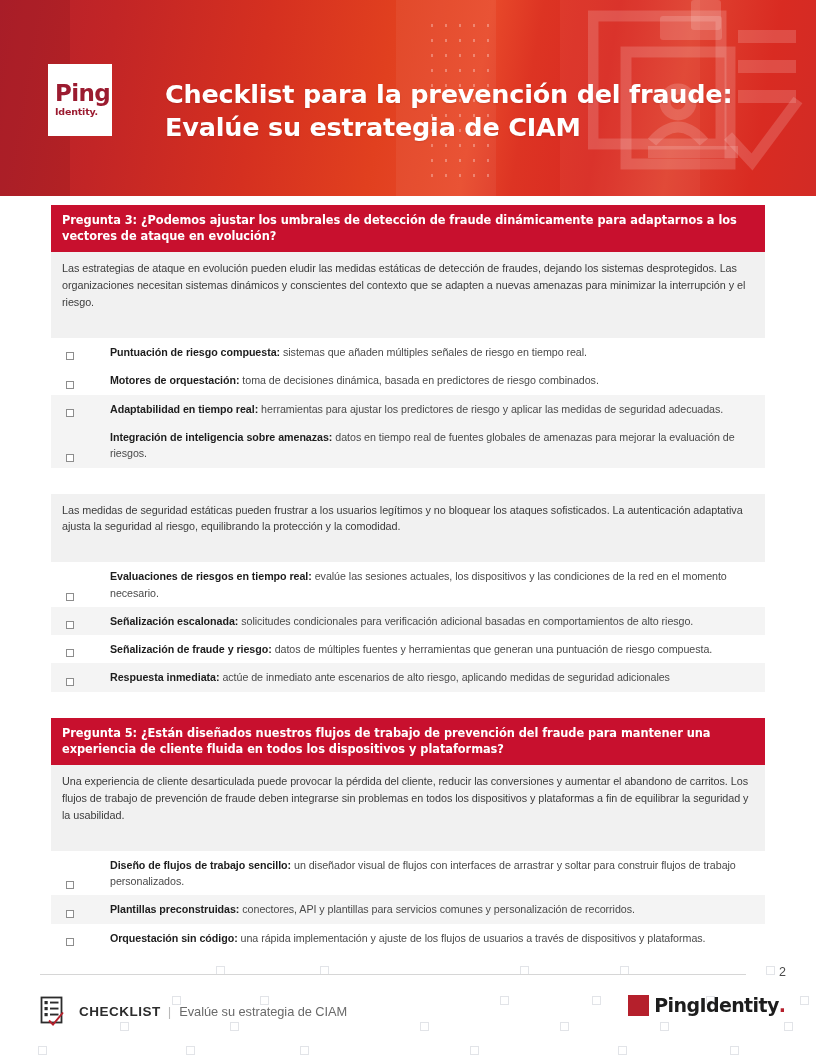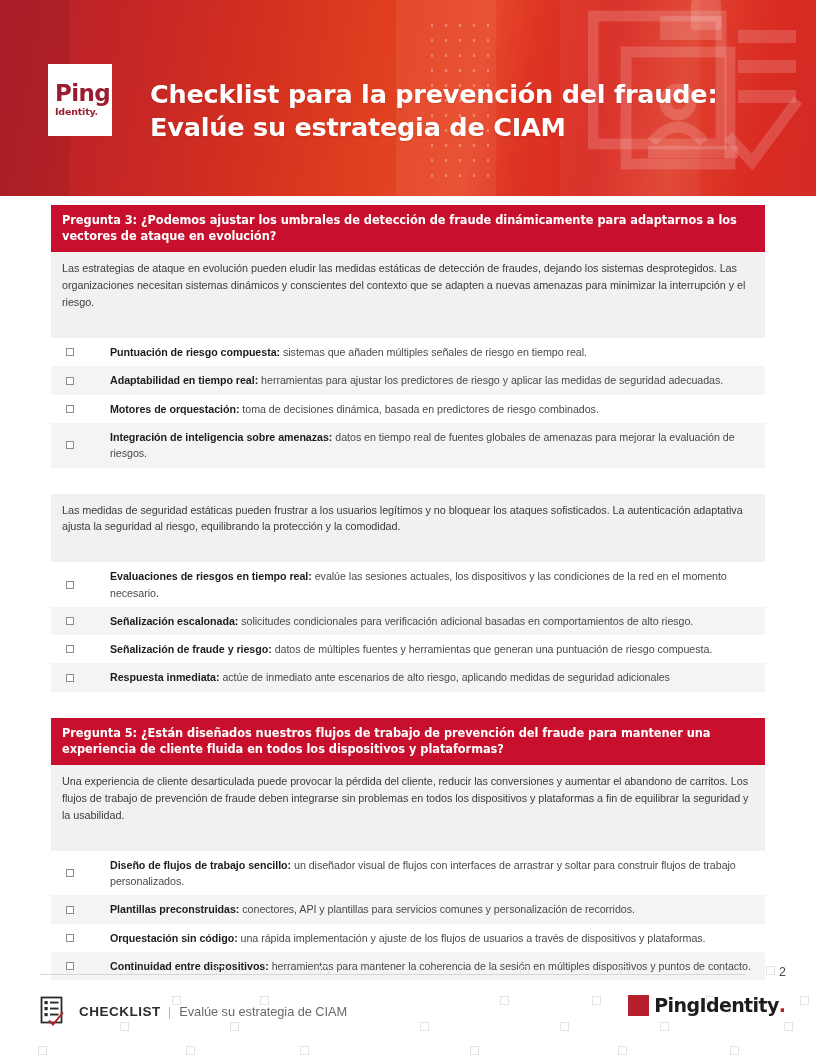--- a/index.html
+++ b/index.html
@@ -91,21 +91,21 @@
     font-family: "DejaVu Sans", sans-serif;
     font-weight: 700;
     font-size: 9.5px;
     color: #9b1b30;
     letter-spacing: -0.2px;
     margin-top: 1px;
   }
 
   .hdr-title {
     position: absolute;
-    left: 150px; top: 78px;
+    left: 165px; top: 78px;
     color: #ffffff;
     font-family: "DejaVu Sans", sans-serif;
     font-weight: 700;
     font-size: 25.5px;
     line-height: 1.30;
     letter-spacing: -0.2px;
     text-shadow: 0 1px 2px rgba(0,0,0,0.10);
   }
 
   
@@ -136,21 +136,21 @@
     font-size: 10.8px;
     line-height: 1.57;
     padding: 8px 11px 27px 11px;
     letter-spacing: -0.05px;
   }
 
   .q-items { width: 100%; }
 
   .q-item {
     display: flex;
-    align-items: center;
+    align-items: flex-end;
     min-height: 26px;
     padding: 6px 11px 6px 11px;
     background: #ffffff;
   }
   .q-item.alt { background: #f4f4f4; }
 
   .chk {
     flex: 0 0 auto;
     width: 8px; height: 8px;
     border: 1px solid #8d8d8d;
@@ -308,27 +308,27 @@
   <div class="content">
 
     <section class="qblock first">
       <div class="q-banner">Pregunta 3: ¿Podemos ajustar los umbrales de detección de fraude dinámicamente para adaptarnos a los vectores de ataque en evolución?</div>
       <p class="q-intro">Las estrategias de ataque en evolución pueden eludir las medidas estáticas de detección de fraudes, dejando los sistemas desprotegidos. Las organizaciones necesitan sistemas dinámicos y conscientes del contexto que se adapten a nuevas amenazas para minimizar la interrupción y el riesgo.</p>
       <div class="q-items">
         <div class="q-item">
           <span class="chk"></span>
           <span class="item-text"><b>Puntuación de riesgo compuesta:</b><span> sistemas que añaden múltiples señales de riesgo en tiempo real.</span></span>
         </div>
+        <div class="q-item">
+          <span class="chk"></span>
+          <span class="item-text"><b>Motores de orquestación:</b><span> toma de decisiones dinámica, basada en predictores de riesgo combinados.</span></span>
+        </div>
         <div class="q-item alt">
           <span class="chk"></span>
           <span class="item-text"><b>Adaptabilidad en tiempo real:</b><span> herramientas para ajustar los predictores de riesgo y aplicar las medidas de seguridad adecuadas.</span></span>
-        </div>
-        <div class="q-item">
-          <span class="chk"></span>
-          <span class="item-text"><b>Motores de orquestación:</b><span> toma de decisiones dinámica, basada en predictores de riesgo combinados.</span></span>
         </div>
         <div class="q-item alt">
           <span class="chk"></span>
           <span class="item-text"><b>Integración de inteligencia sobre amenazas:</b><span> datos en tiempo real de fuentes globales de amenazas para mejorar la evaluación de riesgos.</span></span>
         </div>
       </div>
     </section>
 
     <section class="qblock">
       <p class="q-intro">Las medidas de seguridad estáticas pueden frustrar a los usuarios legítimos y no bloquear los ataques sofisticados. La autenticación adaptativa ajusta la seguridad al riesgo, equilibrando la protección y la comodidad.</p>
@@ -360,24 +360,20 @@
           <span class="chk"></span>
           <span class="item-text"><b>Diseño de flujos de trabajo sencillo:</b><span> un diseñador visual de flujos con interfaces de arrastrar y soltar para construir flujos de trabajo personalizados.</span></span>
         </div>
         <div class="q-item alt">
           <span class="chk"></span>
           <span class="item-text"><b>Plantillas preconstruidas:</b><span> conectores, API y plantillas para servicios comunes y personalización de recorridos.</span></span>
         </div>
         <div class="q-item">
           <span class="chk"></span>
           <span class="item-text"><b>Orquestación sin código:</b><span> una rápida implementación y ajuste de los flujos de usuarios a través de dispositivos y plataformas.</span></span>
-        </div>
-        <div class="q-item alt">
-          <span class="chk"></span>
-          <span class="item-text"><b>Continuidad entre dispositivos:</b><span> herramientas para mantener la coherencia de la sesión en múltiples dispositivos y puntos de contacto.</span></span>
         </div>
       </div>
     </section>
 
   </div>
 
   <div class="footer">
     <div class="footer-pattern" id="footer-pattern">
         <div class="pat-sq" style="left: 216px; top: 6px;"></div>
         <div class="pat-sq" style="left: 320px; top: 6px;"></div>

